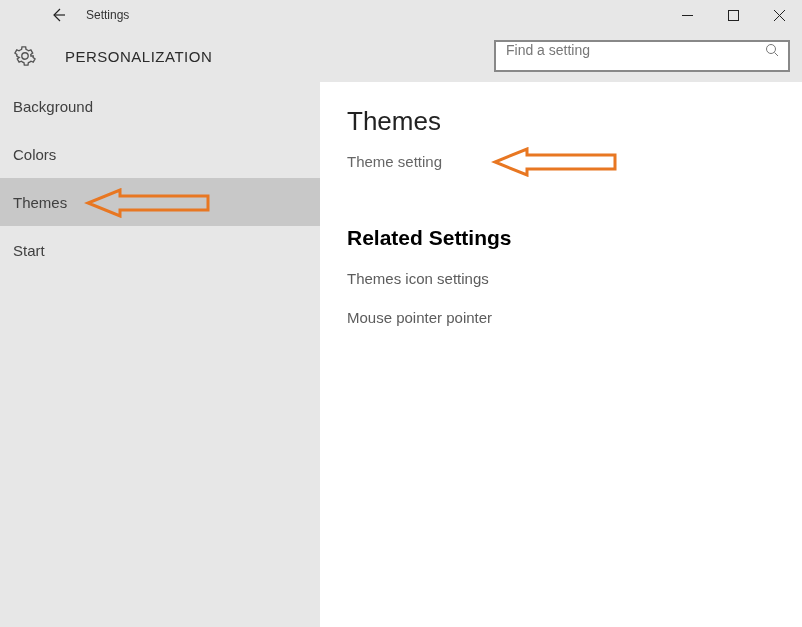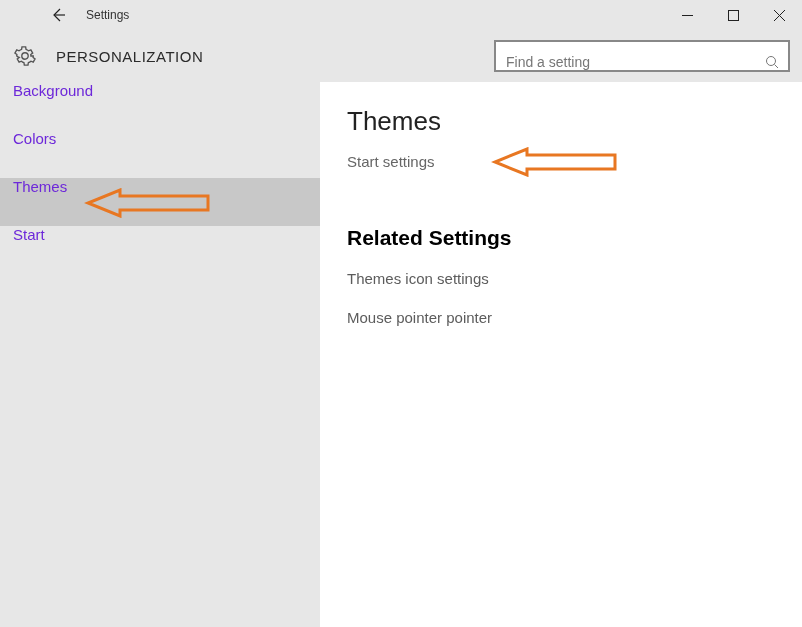--- a/index.html
+++ b/index.html
@@ -2,30 +2,30 @@
 <html><head>
 <meta charset="utf-8">
 <style>
   * { box-sizing: border-box; margin: 0; padding: 0; }
   html, body { width: 802px; height: 627px; font-family: "Segoe UI", Arial, sans-serif; background: #e7e7e7; overflow: hidden; }
   .titlebar { height: 30px; display: flex; align-items: center; padding-left: 34px; }
   .back-btn { width: 48px; height: 30px; display: flex; align-items: center; justify-content: center; cursor: pointer; }
   .title { font-size: 12px; color: #333; padding-left: 4px; }
   .window-ctrls { margin-left: auto; display: flex; }
   .wctrl { width: 46px; height: 30px; display: flex; align-items: center; justify-content: center; cursor: pointer; }
-  .header { display: flex; align-items: center; height: 52px; padding: 0 12px 0 10px; }
+  .header { display: flex; align-items: center; height: 52px; padding: 0 12px 0 10px; gap: 9px; }
   .gear { width: 30px; height: 30px; display: flex; align-items: center; justify-content: center; margin-right: 16px; }
   .category { font-size: 15px; letter-spacing: 0.5px; color: #2b2b2b; }
-  .search-wrap { margin-left: auto; width: 296px; height: 32px; border: 2px solid #888; background: #fff; display: flex; align-items: flex-end; padding: 0 8px 0 10px; }
+  .search-wrap { margin-left: auto; width: 296px; height: 32px; border: 2px solid #888; background: #fff; display: flex; align-items: flex-start; padding: 0 8px 0 10px; }
   .search-input { flex: 1; border: none; outline: none; font-size: 14px; color: #333; background: transparent; }
   .search-input::placeholder { color: #777; }
   .search-icon { width: 16px; height: 16px; display: flex; align-items: center; justify-content: center; }
   .body { display: flex; height: calc(627px - 82px); }
   .sidebar { width: 320px; background: #e7e7e7; }
-  .sidebar-item { height: 48px; display: flex; padding-left: 13px; font-size: 15px; color: #6d28d9; cursor: pointer; position: relative; }
+  .sidebar-item { height: 48px; display: flex; align-items: center; padding-left: 13px; font-size: 15px; color: #404040; cursor: pointer; position: relative; }
   .sidebar-item.selected { background: #c8c8c8; }
   .content { flex: 1; background: #fff; padding: 24px 0 0 27px; }
   .heading { font-size: 26px; font-weight: 400; color: #222; margin-bottom: 16px; }
   .link { font-size: 15px; color: #666; margin-bottom: 32px; display: inline-block; cursor: pointer; }
   .subheading { font-size: 21px; font-weight: 700; color: #000000; margin-top: 24px; margin-bottom: 20px; }
   .related { font-size: 15px; color: #5c5c5c; margin-bottom: 22px; cursor: pointer; }
   .arrow-annot { position: absolute; }
   .arrow-annot svg { display: block; }
 </style>
 </head>
@@ -95,21 +95,21 @@
       </div>
     </div>
     <div class="sidebar-item">
       <span>Start</span>
     </div>
   </div>
 
   <div class="content">
     <div class="heading">Themes</div>
     <div style="position:relative; display:flex; align-items:center;">
-      <span class="link">Start settings</span>
+      <span class="link">Theme setting</span>
       <div class="arrow-annot" style="left:140px; top:-6px;">
         <svg width="130" height="30" viewBox="0 0 130 30">
           <g fill="none" stroke="#e87722" stroke-width="3">
             <path d="M128 8 L40 8 L40 2 L8 15 L40 28 L40 22 L128 22 Z" fill="none"></path>
           </g>
         </svg>
       </div>
     </div>
     <div class="subheading">Related Settings</div>
     <div class="related">Themes icon settings</div>

